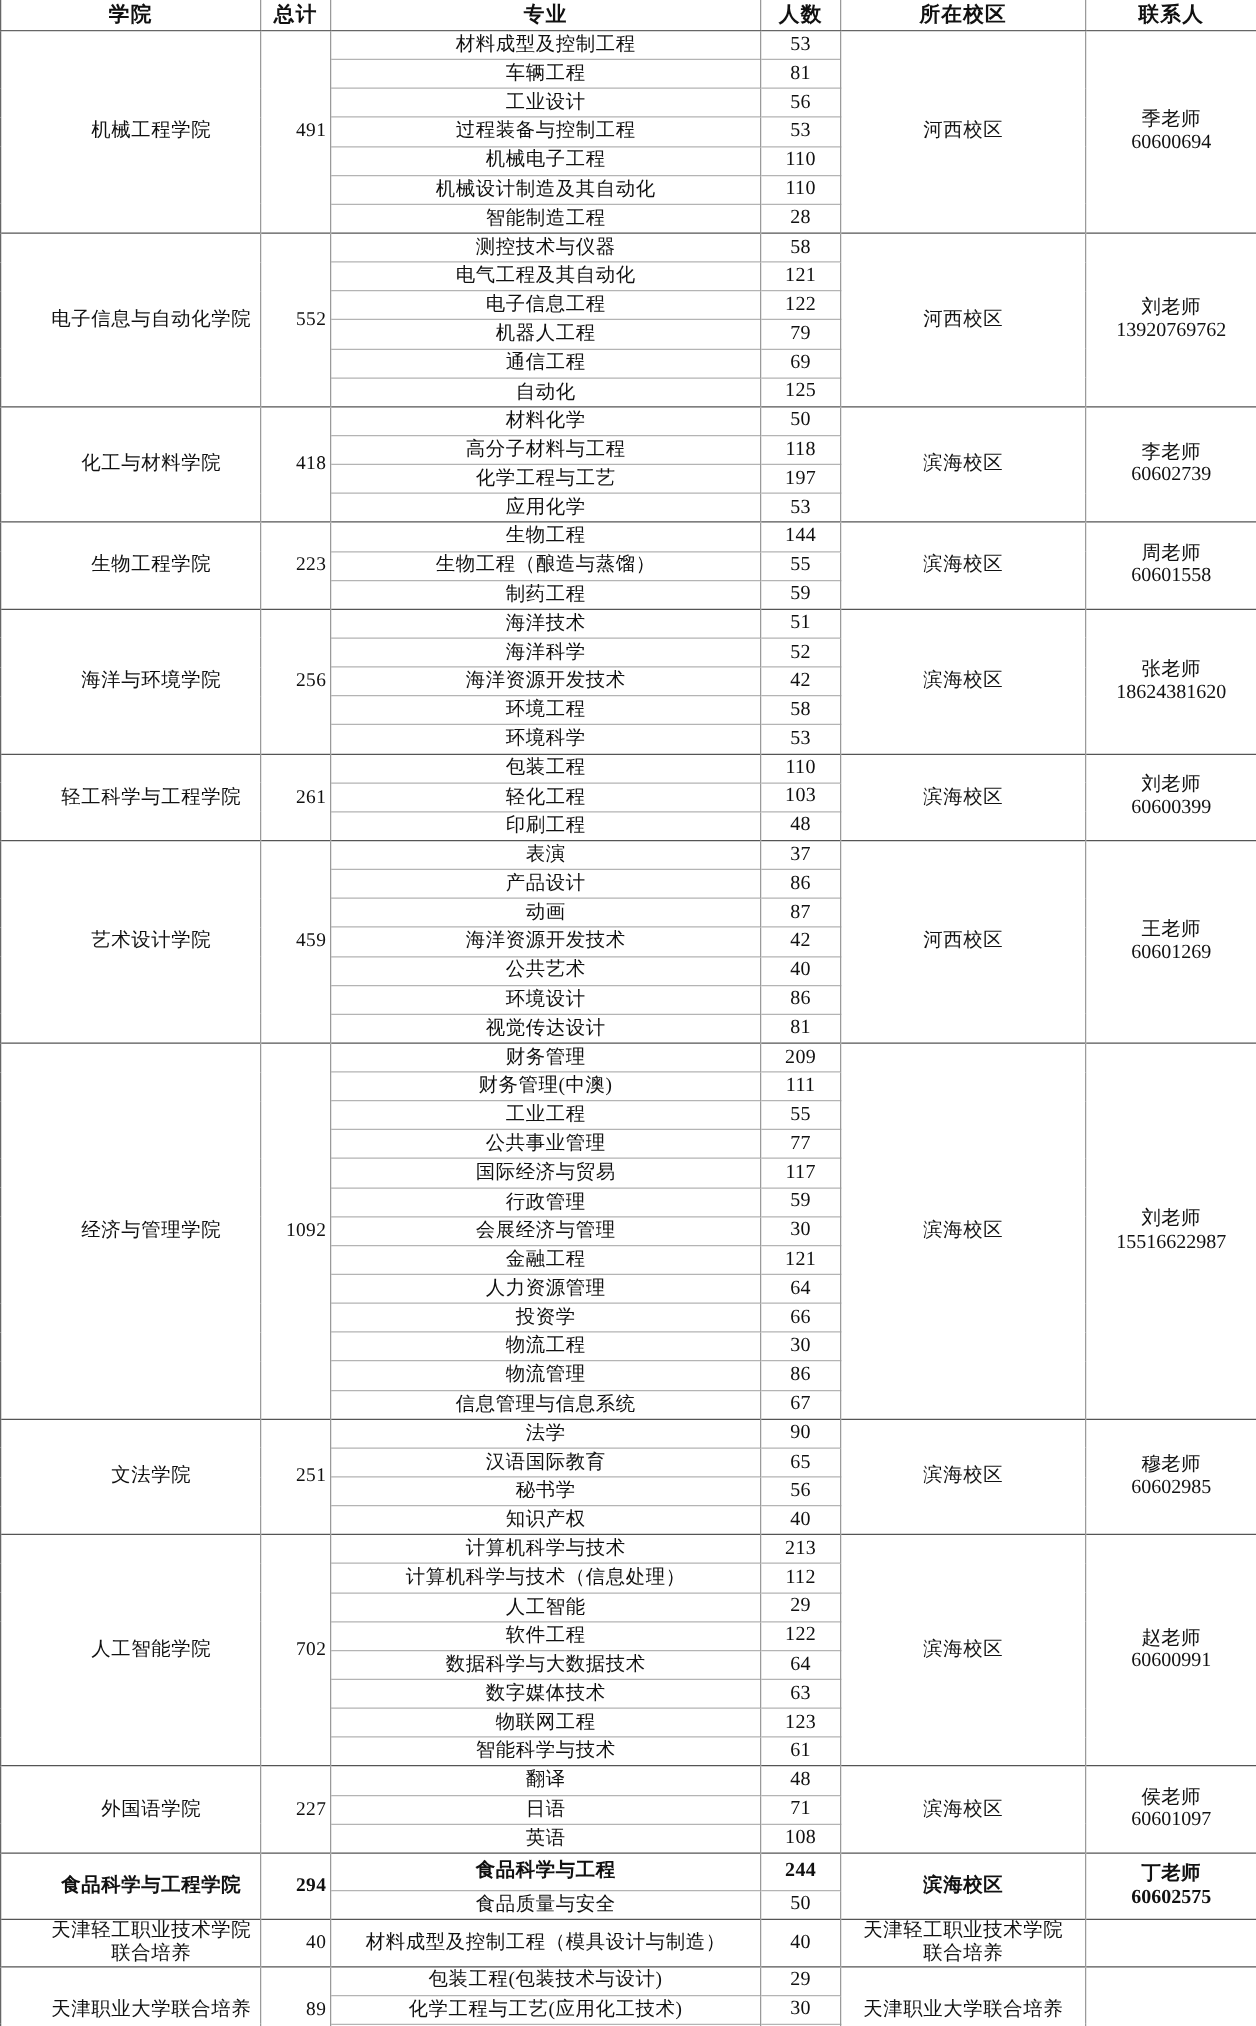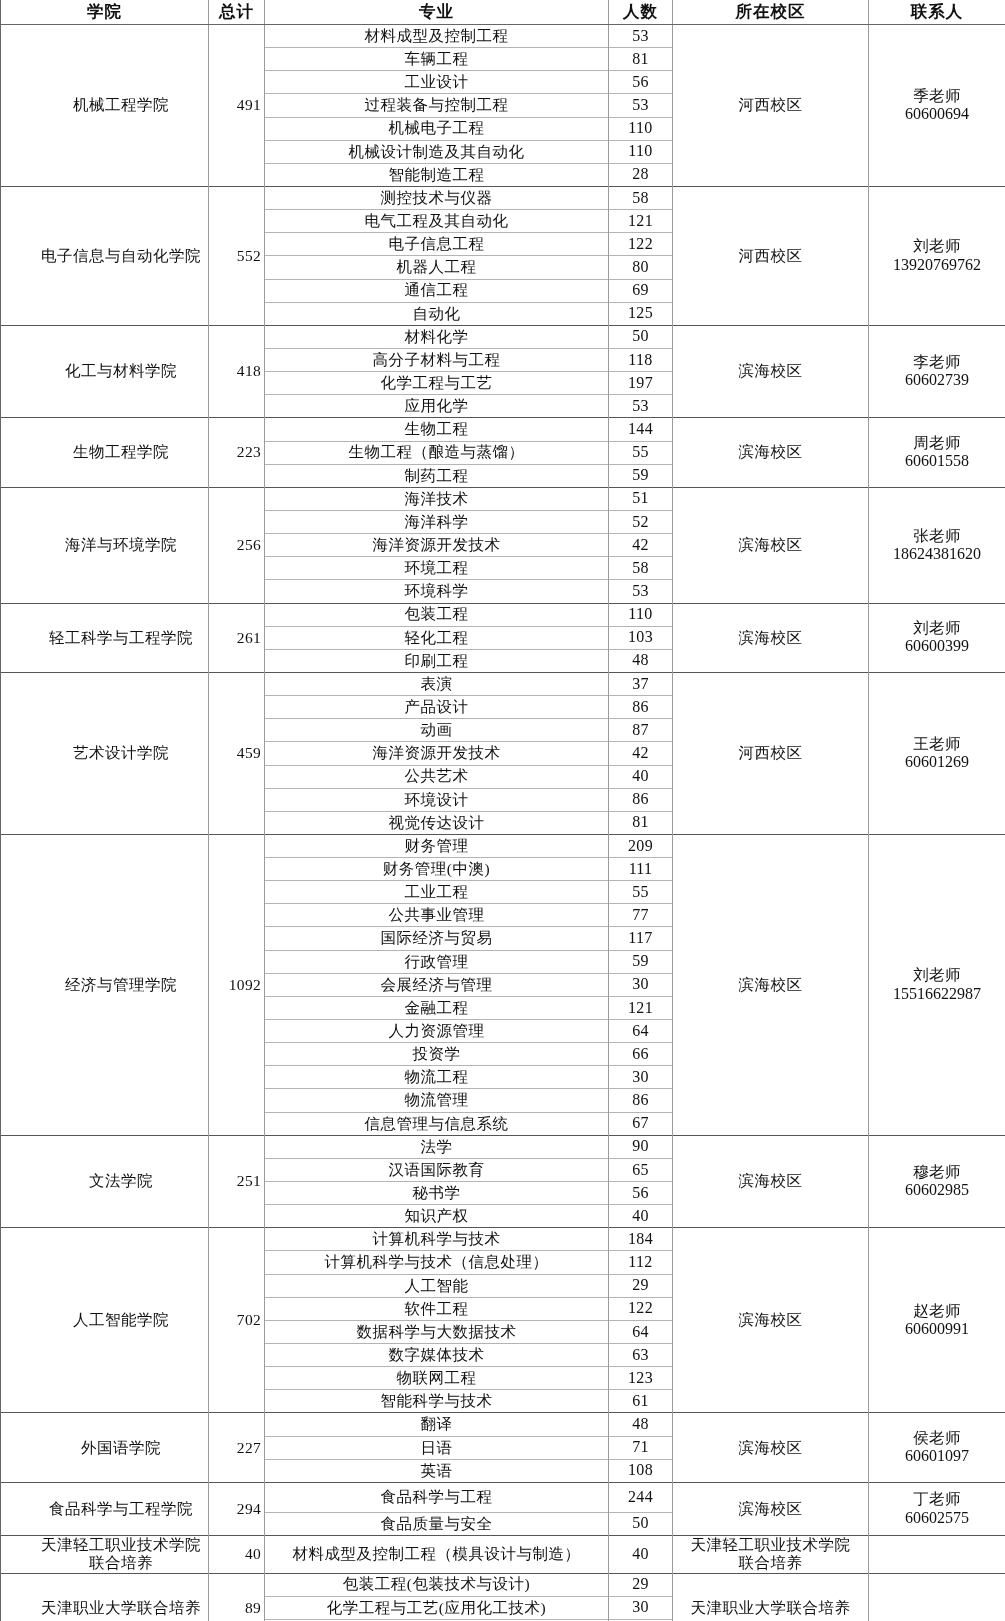--- a/index.html
+++ b/index.html
@@ -140,21 +140,21 @@
         <tr style="height: 23.145px;">
           <td class="major">电气工程及其自动化</td>
           <td class="count">121</td>
         </tr>
         <tr style="height: 23.145px;">
           <td class="major">电子信息工程</td>
           <td class="count">122</td>
         </tr>
         <tr style="height: 23.145px;">
           <td class="major">机器人工程</td>
-          <td class="count">80</td>
+          <td class="count">79</td>
         </tr>
         <tr style="height: 23.145px;">
           <td class="major">通信工程</td>
           <td class="count">69</td>
         </tr>
         <tr style="height: 23.145px;">
           <td class="major">自动化</td>
           <td class="count">125</td>
         </tr>
         <tr class="grp-first" style="height: 23.145px;">
@@ -359,21 +359,21 @@
           <td class="count">56</td>
         </tr>
         <tr style="height: 23.145px;">
           <td class="major">知识产权</td>
           <td class="count">40</td>
         </tr>
         <tr class="grp-first" style="height: 23.145px;">
           <td class="college" rowspan="8">人工智能学院</td>
           <td class="total" rowspan="8">702</td>
           <td class="major">计算机科学与技术</td>
-          <td class="count">184</td>
+          <td class="count">213</td>
           <td class="campus" rowspan="8">滨海校区</td>
           <td class="contact" rowspan="8">
             <span class="nm">赵老师</span>
             <span class="ph">60600991</span>
           </td>
         </tr>
         <tr style="height: 23.145px;">
           <td class="major">计算机科学与技术（信息处理）</td>
           <td class="count">112</td>
         </tr>
@@ -413,21 +413,21 @@
           </td>
         </tr>
         <tr style="height: 23.145px;">
           <td class="major">日语</td>
           <td class="count">71</td>
         </tr>
         <tr style="height: 23.145px;">
           <td class="major">英语</td>
           <td class="count">108</td>
         </tr>
-        <tr class="grp-first" style="height: 30px;">
+        <tr class="grp-first" style="height: 30px; font-weight: bold;">
           <td class="college" rowspan="2">食品科学与工程学院</td>
           <td class="total" rowspan="2">294</td>
           <td class="major">食品科学与工程</td>
           <td class="count">244</td>
           <td class="campus" rowspan="2">滨海校区</td>
           <td class="contact" rowspan="2">
             <span class="nm">丁老师</span>
             <span class="ph">60602575</span>
           </td>
         </tr>

